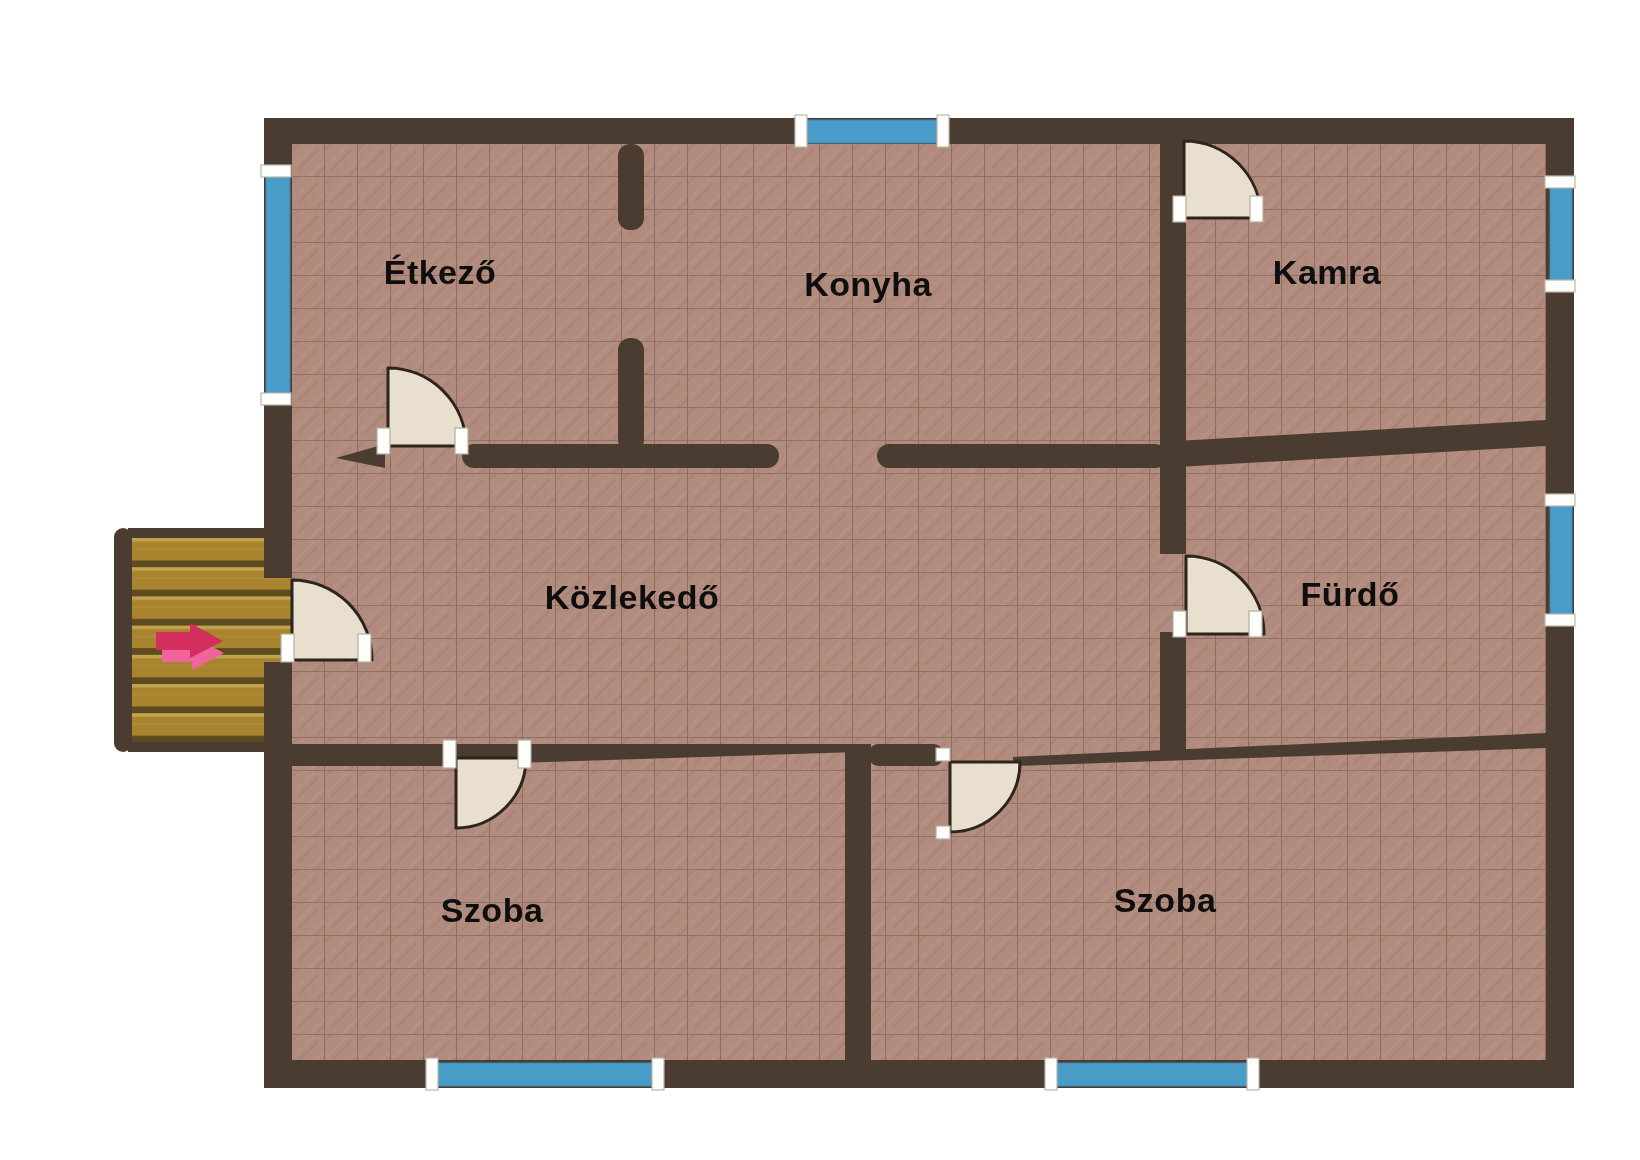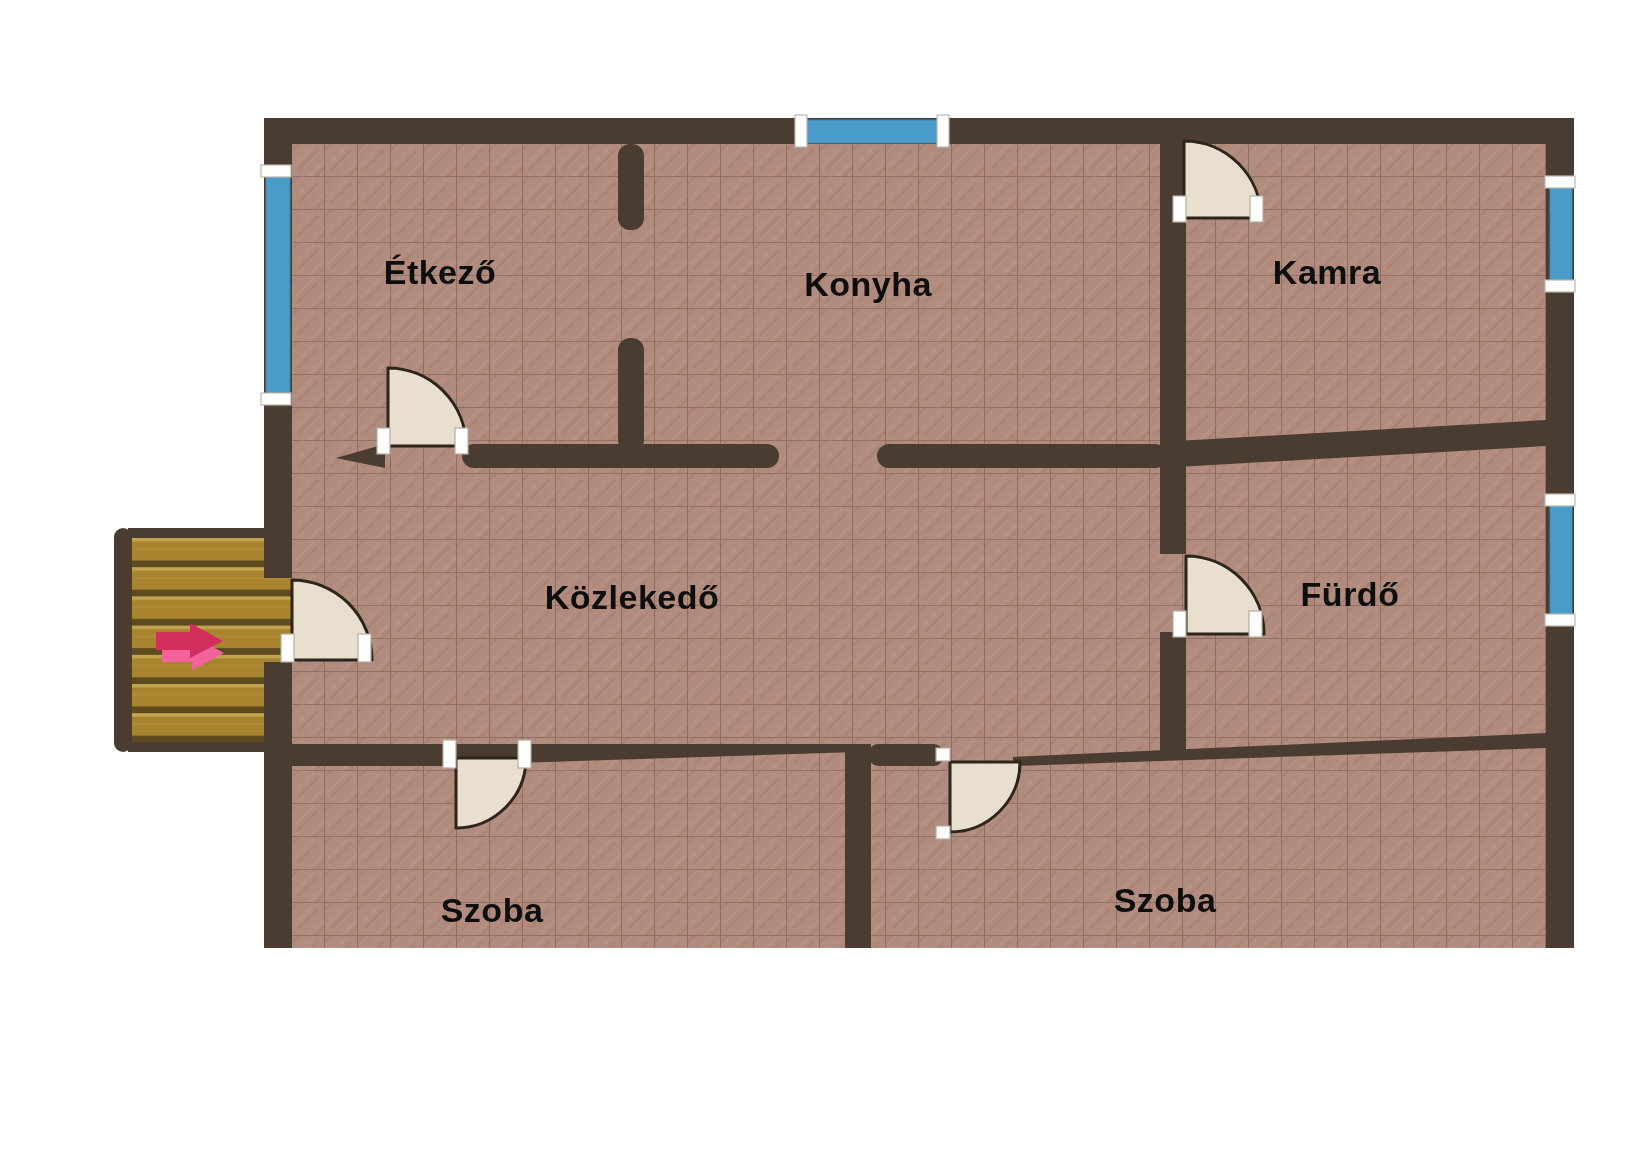--- a/index.html
+++ b/index.html
@@ -1,16 +1,16 @@
 <!DOCTYPE html>
 <html><head>
 <meta charset="utf-8">
 <style>
   html,body{margin:0;padding:0;background:#ffffff;}
-  .stage{position:relative;width:1640px;height:948px;background:#bef264;overflow:hidden;
+  .stage{position:relative;width:1640px;height:1160px;background:#bef264;overflow:hidden;
          font-family:"Liberation Sans", sans-serif;}
   svg{display:block;}
   .room-label{font-family:"Liberation Sans", sans-serif;font-weight:bold;font-size:34px;
               fill:#0e0e0e;text-anchor:middle;letter-spacing:0.5px;}
   .wall{fill:#4b3c32;}
   .glass{fill:#4a9cc8;stroke:#3c89b4;stroke-width:1;}
   .cap{fill:#fdfdfc;stroke:#bdb7ac;stroke-width:1.2;}
   .door{fill:#e9dfcf;stroke:#2d241b;stroke-width:3;stroke-linejoin:round;}
   .jamb{fill:#fdfdfc;stroke:#b5aea3;stroke-width:1.2;}
 </style>

